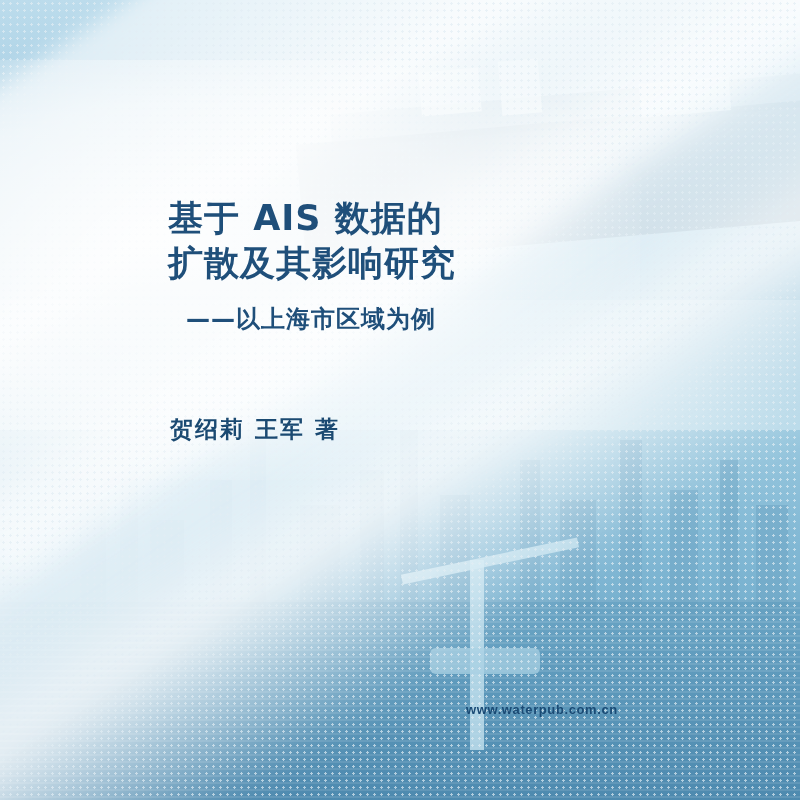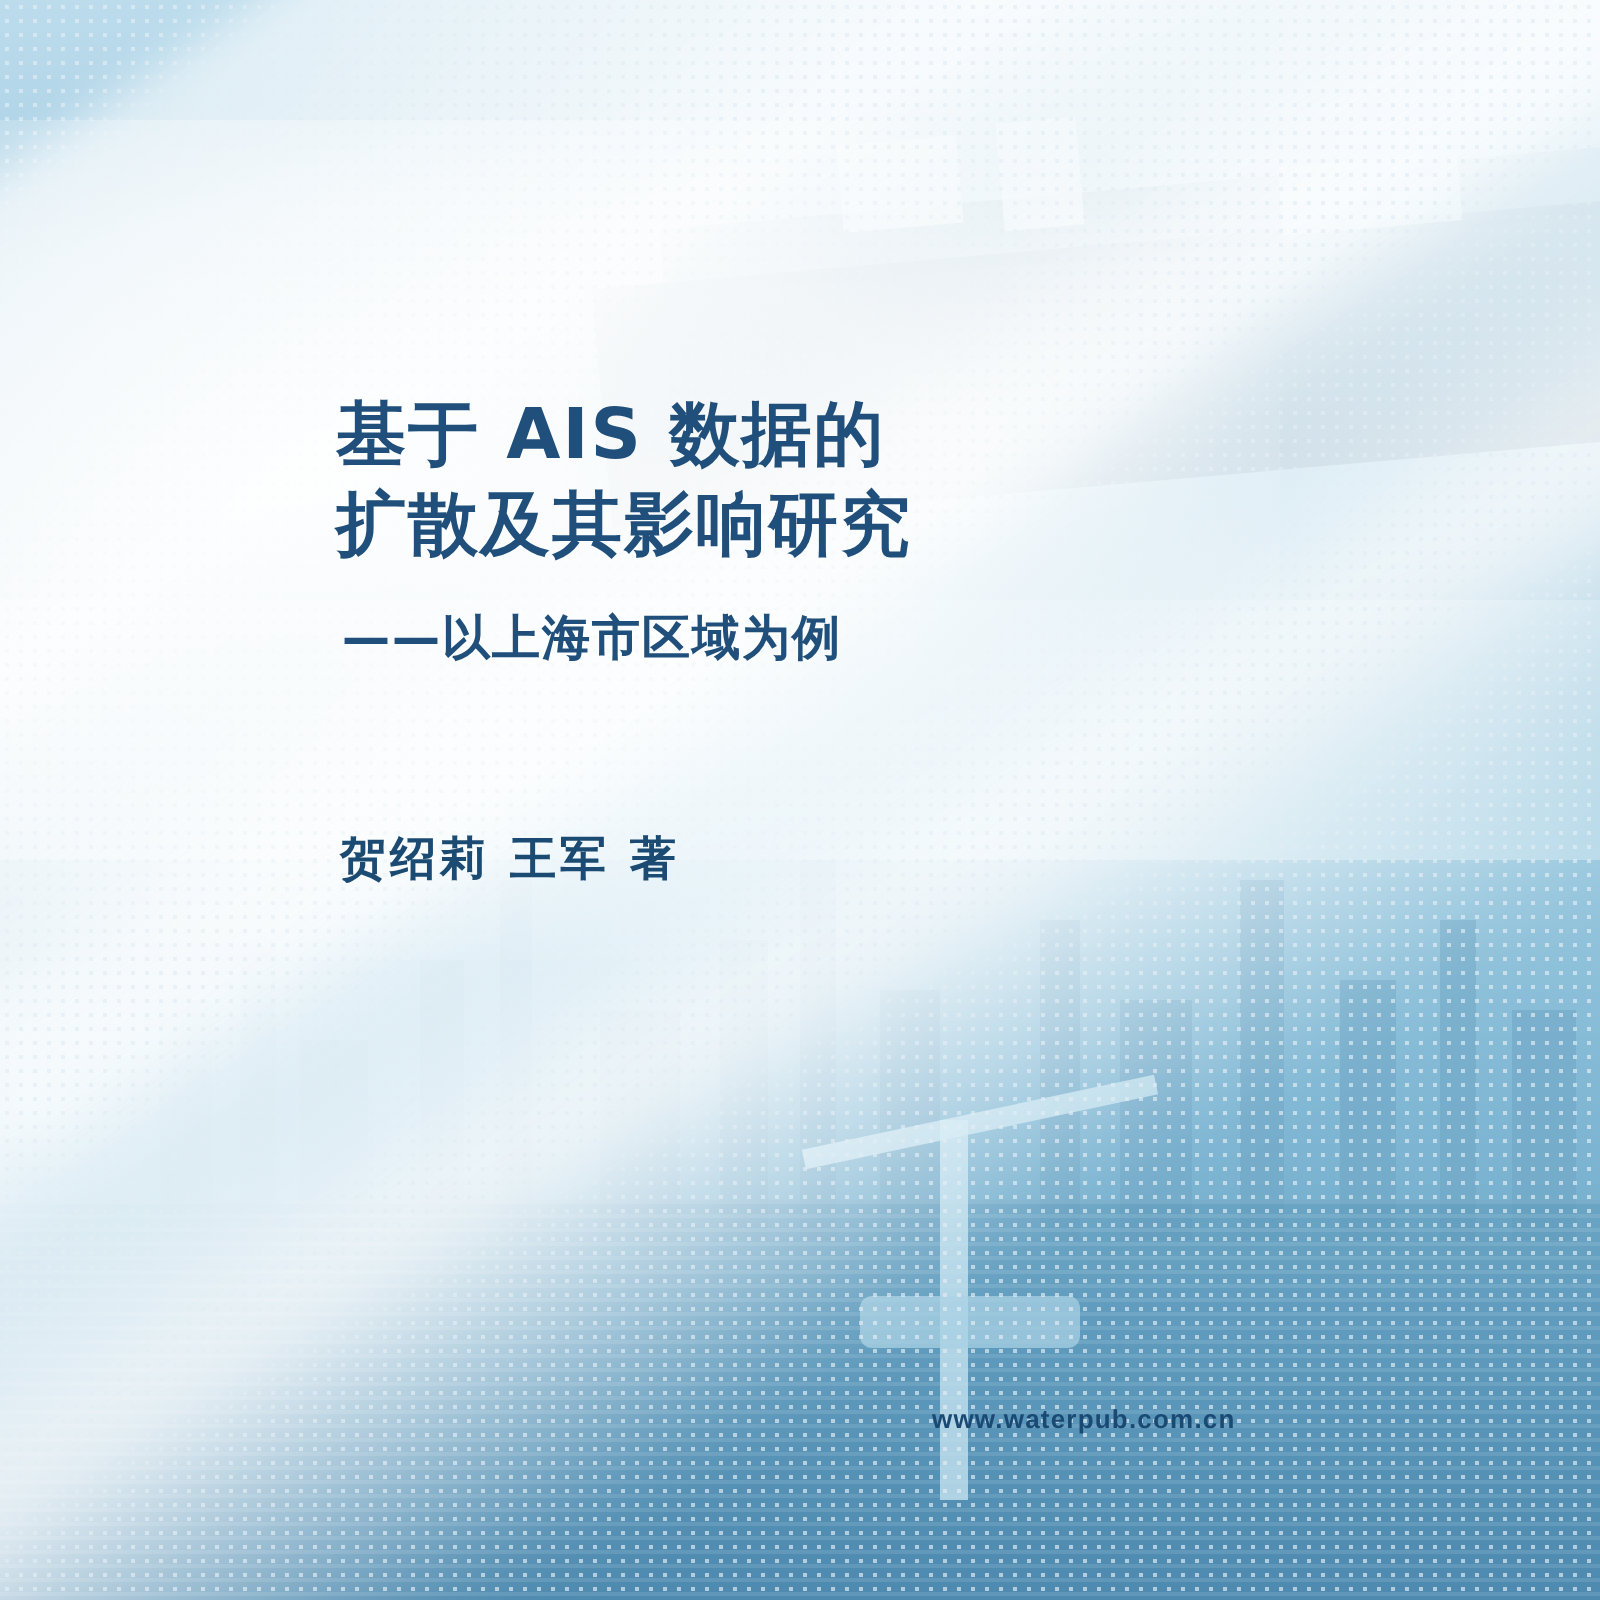--- a/index.html
+++ b/index.html
@@ -156,21 +156,21 @@
     font-family: "DejaVu Sans", "Liberation Sans", sans-serif;
     font-weight: bold;
     font-size: 35px;
     line-height: 45px;
     color: #1f4f7a;
     letter-spacing: 1px;
     white-space: nowrap;
   }
   .subtitle {
     margin-top: 16px;
-    margin-left: 3px;
+    margin-left: 18px;
     font-family: "DejaVu Sans", "Liberation Sans", sans-serif;
     font-weight: bold;
     font-size: 24px;
     line-height: 34px;
     color: #1f4f7a;
     letter-spacing: 1px;
     white-space: nowrap;
   }
   .authors {
     position: absolute;

